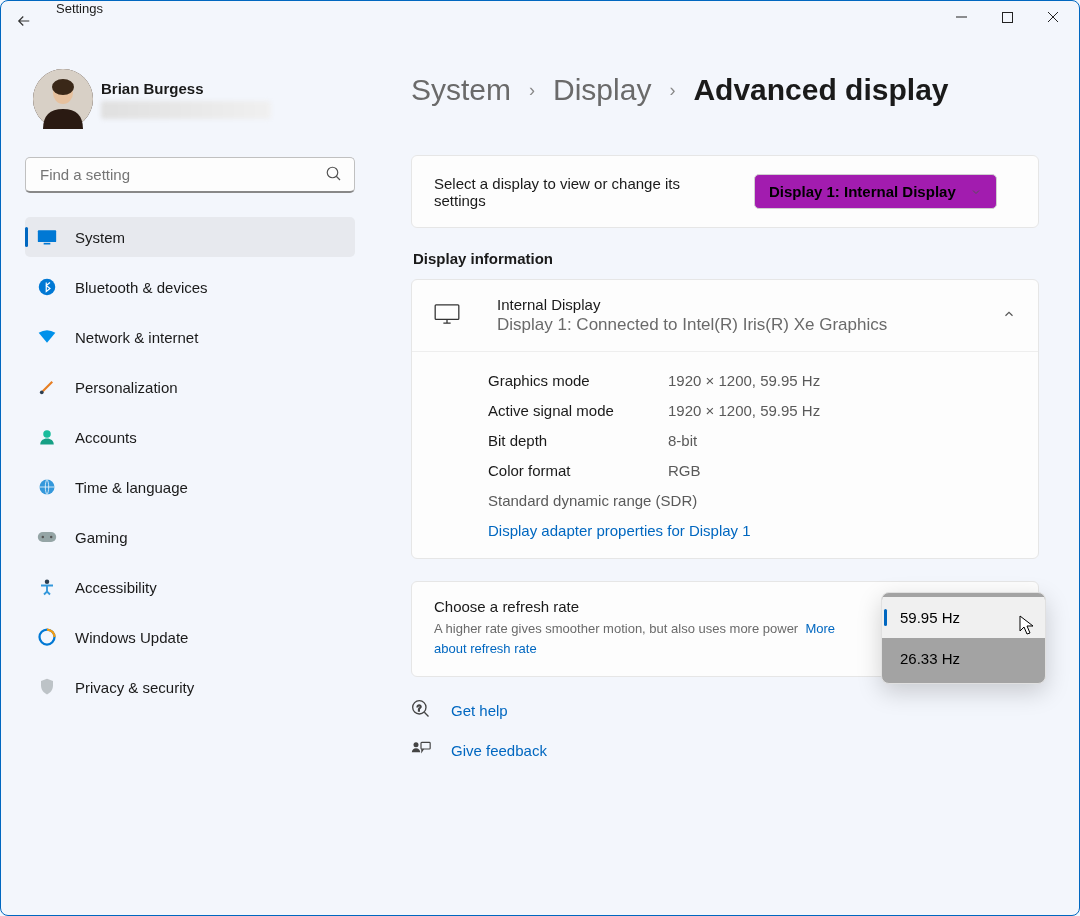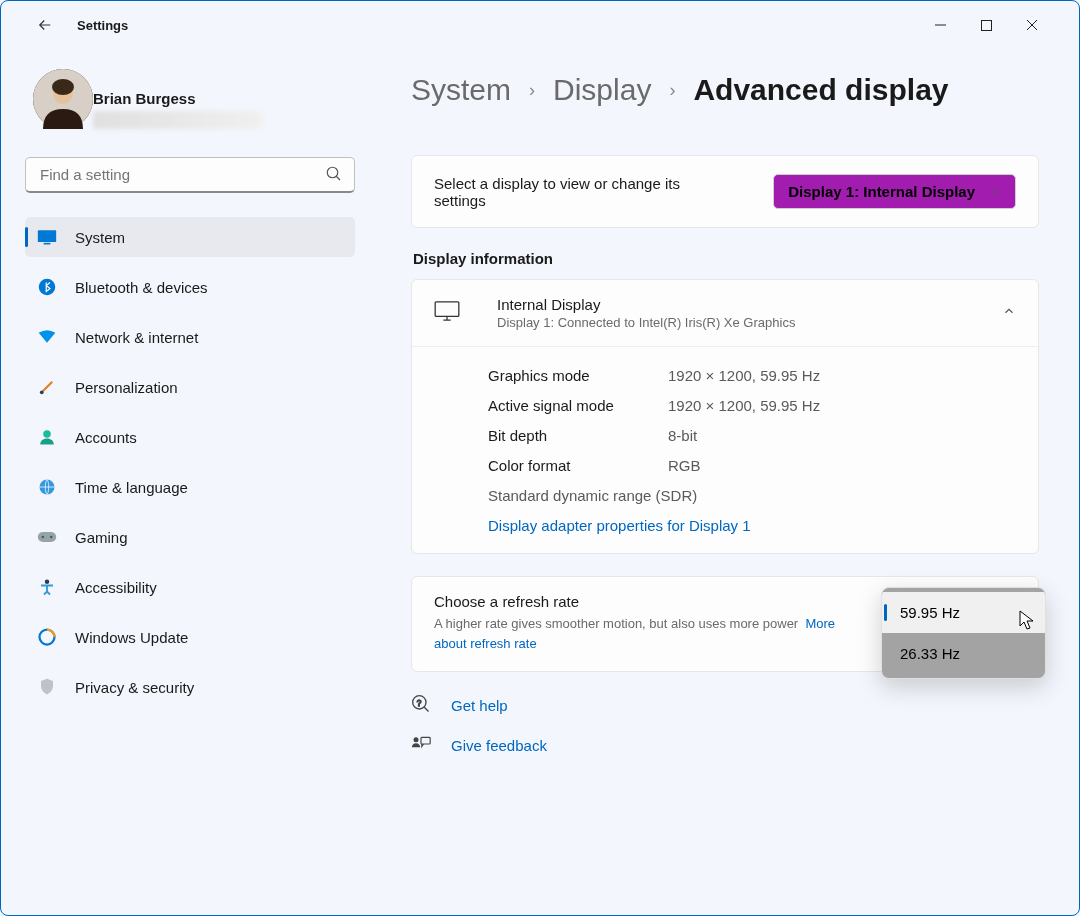--- a/index.html
+++ b/index.html
@@ -1,57 +1,57 @@
 <!DOCTYPE html>
 <html><head>
 <meta charset="utf-8">
 <style>
 * { box-sizing: border-box; margin: 0; padding: 0; font-family: 'Segoe UI', -apple-system, sans-serif; }
 body { background: #f3f6fc; width: 1080px; height: 916px; overflow: hidden; position: relative; border: 1px solid #0067c0; border-radius: 8px; }
 
-.titlebar { height: 48px; display: flex; align-items: center; padding: 0 24px; font-weight: bold; }
+.titlebar { height: 48px; display: flex; padding: 0 3px; }
 .titlebar .back { width: 40px; height: 40px; display: flex; align-items: center; justify-content: center; cursor: pointer; }
 .titlebar .title { font-size: 13px; margin-left: 12px; color: #1a1a1a; }
 .titlebar .wincontrols { margin-left: auto; display: flex; }
 .titlebar .wincontrols > div { width: 46px; height: 32px; display: flex; align-items: center; justify-content: center; cursor: pointer; }
 
 .container { display: flex; height: calc(100% - 48px); }
 
 .sidebar { width: 370px; padding: 8px 16px 0 24px; flex-shrink: 0; }
-.profile { display: flex; align-items: flex-end; gap: 0; padding: 12px 8px 20px 8px; }
+.profile { display: flex; align-items: center; gap: 8px; padding: 12px 8px 20px 8px; }
 .avatar { width: 60px; height: 60px; border-radius: 50%; background: radial-gradient(circle at 50% 28%, #e8c9a8 0%, #e8c9a8 24%, #3a2820 26%, #2a1a12 60%, #1a0f08 100%); flex-shrink: 0; display:flex; align-items:center; justify-content:center; }
 .profile .name { font-size: 15px; font-weight: 600; color: #1a1a1a; }
 .profile .sub { width: 170px; height: 18px; background: linear-gradient(90deg, #e0e0e0, #f0f0f0); border-radius: 3px; margin-top: 4px; filter: blur(2px); }
 
 .search { position: relative; margin: 8px 0 24px 0; }
 .search input { width: 100%; height: 36px; padding: 0 40px 0 14px; font-size: 15px; border: 1px solid #c0c0c0; border-bottom: 2px solid #888; border-radius: 5px; background: #fdfdfd; outline: none; }
 .search .sicon { position: absolute; right: 12px; top: 8px; color: #555; }
 
 .nav { list-style: none; }
 .nav li { display: flex; align-items: center; height: 40px; padding: 0 12px; border-radius: 5px; font-size: 15px; color: #1a1a1a; cursor: pointer; margin-bottom: 10px; position: relative; gap: 18px; }
 .nav li.active { background: #e7e9ee; }
 .nav li.active::before { content: ''; position: absolute; left: 0; top: 10px; bottom: 10px; width: 3px; background: #0067c0; border-radius: 2px; }
 .nav .nicon { width: 20px; height: 20px; flex-shrink: 0; display:flex; align-items:center; justify-content:center; }
 
 .main { flex: 1; padding: 24px 40px 0 40px; overflow: hidden; }
 .breadcrumb { display: flex; align-items: center; gap: 18px; font-size: 30px; color: #6a6a6a; margin-bottom: 20px; }
 .breadcrumb .cur { font-weight: 600; color: #1a1a1a; }
 .breadcrumb .chev { font-size: 18px; color: #888; }
 
 .card { background: #fdfdfd; border: 1px solid #e6e6e6; border-radius: 6px; padding: 18px 22px; margin-bottom: 22px; }
-.selcard { display: flex; align-items: center; justify-content: space-between; gap: 8px; margin-top: 48px; }
+.selcard { display: flex; align-items: center; gap: 20px; margin-top: 48px; }
 .selcard .lbl { font-size: 15px; color: #1a1a1a; max-width: 300px; }
 .dropdown { border: 1px solid #d0d0d0; border-radius: 5px; padding: 8px 14px; display: flex; align-items: center; gap: 14px; font-size: 15px; background: #a21caf; cursor: pointer; white-space: nowrap; font-weight: bold; }
 
 .sectiontitle { font-size: 15px; font-weight: 600; color: #1a1a1a; margin: 8px 0 12px 2px; }
 
 .infocard { padding: 0; }
 .infohead { display: flex; align-items: center; padding: 16px 22px; gap: 37px; cursor: pointer; }
 .infohead .dtitle { font-size: 15px; font-weight: 500; color: #1a1a1a; }
-.infohead .dsub { font-size: 13px; color: #6a6a6a; margin-top: 2px; }
+.infohead .dsub { font-size: 17px; color: #6a6a6a; margin-top: 2px; }
 .infohead .expand { margin-left: auto; color: #555; }
 .infobody { border-top: 1px solid #eee; padding: 14px 22px 18px 76px; }
 .kvrow { display: flex; font-size: 15px; line-height: 2.0; }
 .kvrow .k { width: 180px; color: #1a1a1a; }
 .kvrow .v { color: #5a5a5a; }
 .link { color: #0067c0; cursor: pointer; font-size: 15px; }
 
 .ratecard { position: relative; padding: 16px 22px 18px 22px; }
 .ratecard .rtitle { font-size: 15px; color: #1a1a1a; margin-bottom: 4px; }
 .ratecard .rsub { font-size: 13px; color: #6a6a6a; max-width: 420px; line-height: 1.5; }

